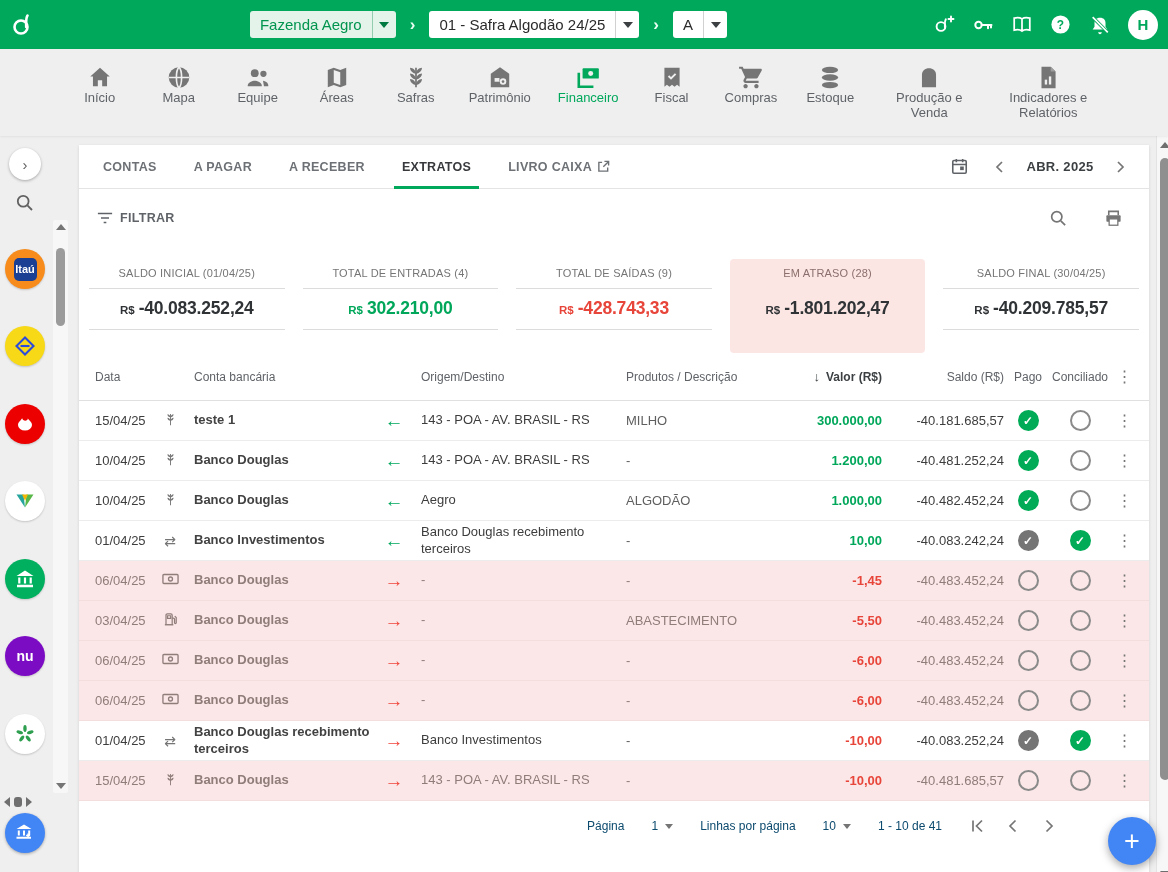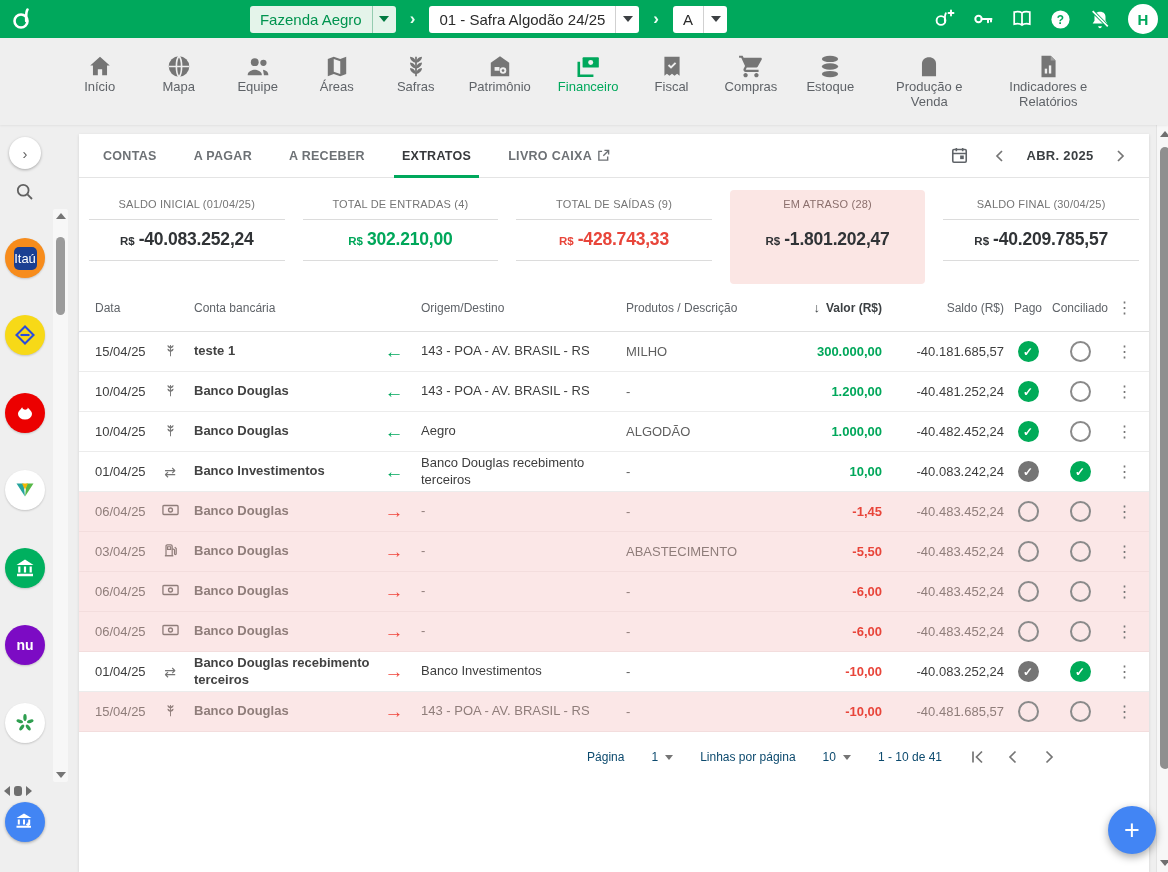--- a/index.html
+++ b/index.html
@@ -1,21 +1,21 @@
 <!DOCTYPE html>
 <html><head>
 <meta charset="utf-8">
 <style>
   html,body{margin:0;padding:0;}
   body{width:1168px;height:872px;overflow:hidden;background:#efefef;
        font-family:"Liberation Sans", sans-serif;-webkit-font-smoothing:antialiased;}
   *{box-sizing:border-box;}
 
   
-  .topbar{height:38px;background:#00a85c;display:flex;padding:0 10px;color:#fff;}
+  .topbar{height:49px;background:#00a85c;display:flex;padding:0 10px;color:#fff;}
   .logo{width:34px;display:flex;align-items:center;}
   .crumbs{display:flex;align-items:center;gap:14px;margin:0 auto;}
   .selbox{height:27px;display:flex;align-items:center;border-radius:3px;overflow:hidden;cursor:pointer;}
   .selbox .seltext{padding:0 10px;font-size:15px;font-weight:500;white-space:nowrap;}
   .selbox .selcaret{width:24px;align-self:stretch;display:flex;align-items:center;justify-content:center;}
   .caret{width:0;height:0;border-left:5px solid transparent;border-right:5px solid transparent;border-top:6px solid #3c4043;}
   .sel-farm{background:#e4f4ea;}
   .sel-farm .seltext{color:#00944f;}
   .sel-farm .selcaret{border-left:1px solid rgba(0,130,70,.35);}
   .sel-farm .caret{border-top-color:#007a41;}
@@ -46,21 +46,21 @@
              box-shadow:0 1px 3px rgba(0,0,0,.3);display:flex;align-items:center;justify-content:center;
              color:#616161;font-size:15px;cursor:pointer;}
   .sb-search{position:absolute;left:15px;top:57px;cursor:pointer;}
   .sb-vtrack{position:absolute;right:7px;top:84px;height:573px;width:15px;background:#f7f7f7;border-radius:2px;}
   .sb-vthumb{position:absolute;left:3px;top:28px;width:9px;height:78px;border-radius:5px;background:#9b9b9b;}
   .tri-up{width:0;height:0;border-left:5px solid transparent;border-right:5px solid transparent;border-bottom:6px solid #757575;margin:4px auto 0;}
   .tri-down{width:0;height:0;border-left:5px solid transparent;border-right:5px solid transparent;border-top:6px solid #757575;position:absolute;bottom:4px;left:2.5px;}
   .bank{position:absolute;left:5px;width:40px;height:40px;border-radius:50%;display:flex;align-items:center;
         justify-content:center;cursor:pointer;box-shadow:0 1px 2px rgba(0,0,0,.18);}
   .bk-itau{background:#f78c1c;}
-  .itau-sq{width:23px;height:23px;border-radius:5px;background:#1b3f92;color:#fff;font-size:13px;font-weight:normal;
+  .itau-sq{width:23px;height:23px;border-radius:5px;background:#1b3f92;color:#fff;font-size:11px;font-weight:bold;
            display:flex;align-items:center;justify-content:center;}
   .bk-bb{background:#f7d917;}
   .bk-santander{background:#ec0000;}
   .bk-v{background:#fff;}
   .bk-greenbank{background:#00b05f;}
   .bk-nubank{background:#7c0bc4;color:#fff;font-size:14px;font-weight:bold;}
   .bk-pinwheel{background:#fff;}
   .sb-hscroll{position:absolute;left:4px;top:660px;width:46px;height:12px;display:flex;align-items:center;gap:4px;}
   .htri-l{width:0;height:0;border-top:5px solid transparent;border-bottom:5px solid transparent;border-right:6px solid #6f6f6f;}
   .htri-r{width:0;height:0;border-top:5px solid transparent;border-bottom:5px solid transparent;border-left:6px solid #6f6f6f;}
@@ -445,20 +445,47 @@
         </span>
         <span class="month">ABR. 2025</span>
         <span class="chev-btn">
           <svg width="16" height="16" viewBox="0 0 16 16">
               <path d="M6 3l5 5-5 5" fill="none" stroke="#757575" stroke-width="1.7"></path>
             </svg>
         </span>
       </div>
     </div>
 
+    <div class="toolbar">
+      <div class="filter-btn">
+        <svg width="16" height="14" viewBox="0 0 18 14">
+            <g stroke="#5f6368" stroke-width="1.8">
+              <path d="M1 2h16M4.5 7h9M7.5 12h3"></path>
+            </g>
+          </svg>
+        <span>FILTRAR</span>
+      </div>
+      <div class="tool-icons">
+        <span class="tool-ic">
+          <svg width="19" height="19" viewBox="0 0 20 20">
+              <g fill="none" stroke="#757575" stroke-width="1.8">
+                <circle cx="8.2" cy="8.2" r="5.4"></circle>
+                <path d="M12.4 12.4 17 17"></path>
+              </g>
+            </svg>
+        </span>
+        <span class="tool-ic">
+          <svg width="19" height="19" viewBox="0 0 24 24">
+              <path d="M6 8V3h12v5" fill="none" stroke="#757575" stroke-width="2"></path>
+              <rect x="3" y="8" width="18" height="8" rx="1" fill="#757575"></rect>
+              <rect x="6.5" y="12.5" width="11" height="8" fill="#fff" stroke="#757575" stroke-width="1.6"></rect>
+            </svg>
+        </span>
+      </div>
+    </div>
 
     <div class="cards">
       <div class="card">
         <div class="card-label">SALDO INICIAL (01/04/25)</div>
         <div class="card-line"></div>
         <div class="card-value tone-dark">
             <span class="cur">R$</span>
             <span class="num">-40.083.252,24</span>
           </div>
         <div class="card-line"></div>

